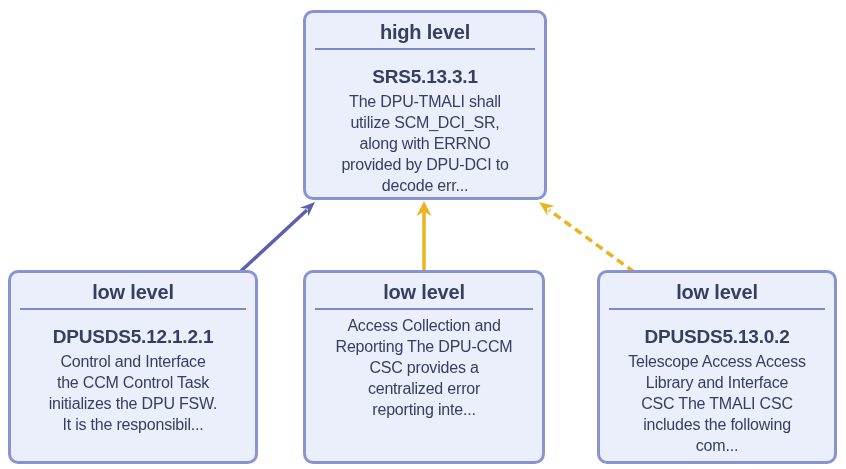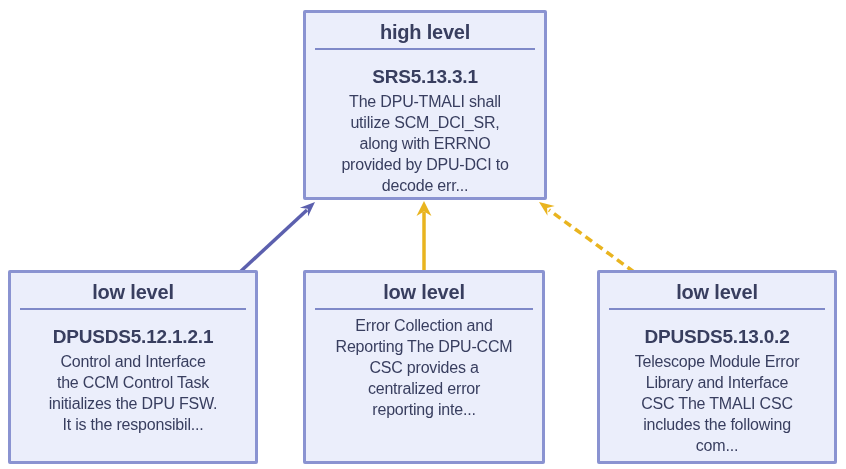--- a/index.html
+++ b/index.html
@@ -20,21 +20,21 @@
     top: 0;
     width: 846px;
     height: 469px;
     pointer-events: none;
   }
   .node {
     position: absolute;
     box-sizing: border-box;
     background: #ebeefb;
     border: 3px solid #8a93d1;
-    border-radius: 2px;
+    border-radius: 10px;
     color: #383e5f;
     text-align: center;
   }
   .node-high  { left: 303px; top: 10px;  width: 244px; height: 190px; }
   .node-low-0 { left: 8px;   top: 270px; width: 250px; height: 194px; }
   .node-low-1 { left: 303px; top: 270px; width: 242px; height: 194px; }
   .node-low-2 { left: 597px; top: 270px; width: 240px; height: 194px; }
   .node-title {
     font-size: 20px;
     font-weight: bold;
@@ -101,31 +101,31 @@
     <div class="node-id">DPUSDS5.12.1.2.1</div>
     <div class="node-text">Control and Interface
 the CCM Control Task
 initializes the DPU FSW.
 It is the responsibil...</div>
   </div>
 
   <div class="node node-low-1">
     <div class="node-title">low level</div>
     <div class="title-divider"></div>
-    <div class="node-text">Error Collection and
+    <div class="node-text">Access Collection and
 Reporting The DPU-CCM
 CSC provides a
 centralized error
 reporting inte...</div>
   </div>
 
   <div class="node node-low-2">
     <div class="node-title">low level</div>
     <div class="title-divider"></div>
     <div class="node-id">DPUSDS5.13.0.2</div>
-    <div class="node-text">Telescope Module Error
+    <div class="node-text">Telescope Access Access
 Library and Interface
 CSC The TMALI CSC
 includes the following
 com...</div>
   </div>
 
 </div>
 
 </body></html>

